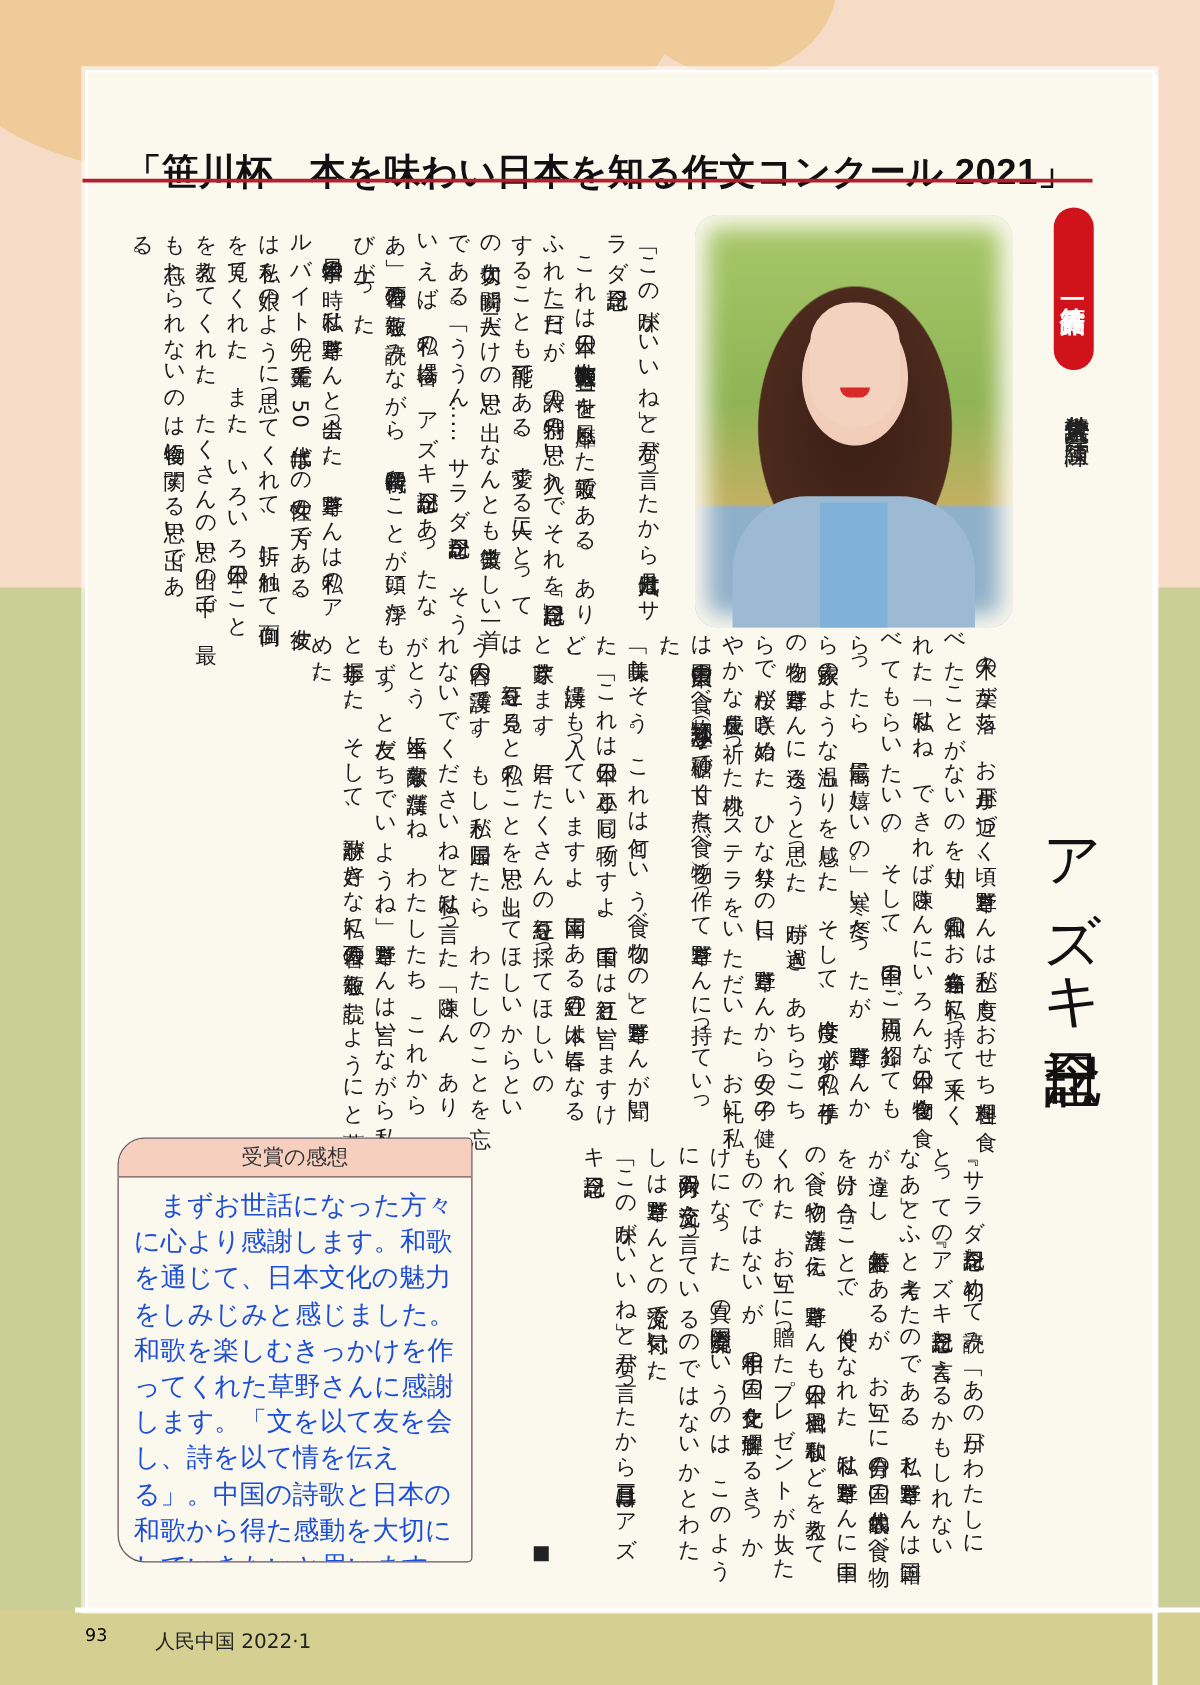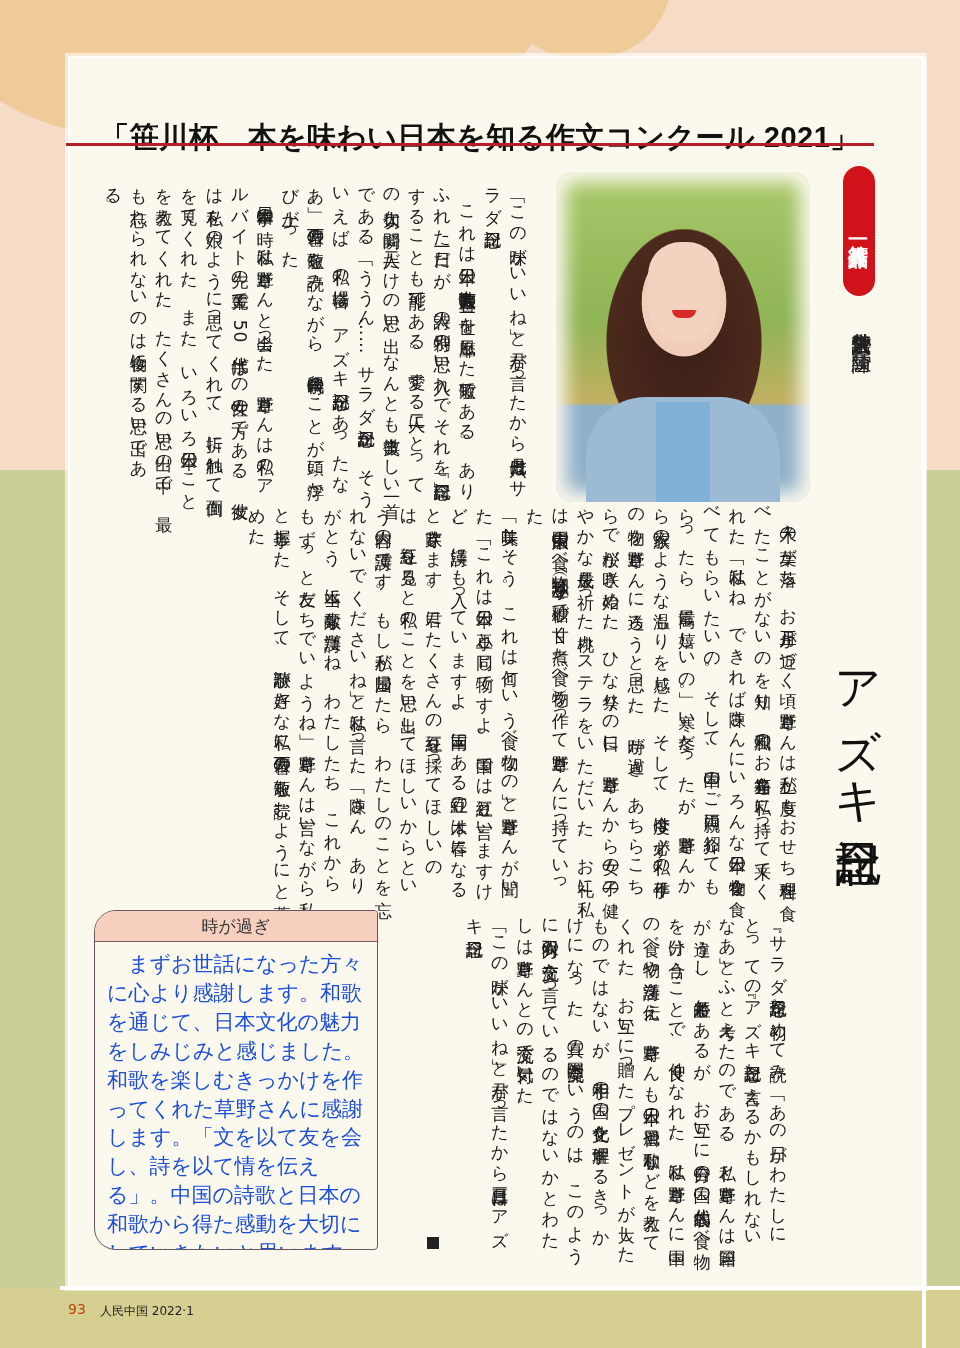--- a/index.html
+++ b/index.html
@@ -108,24 +108,24 @@
   }
   .impression-header {
     height:30px; background:#f7cfbf; border-bottom:1px solid #7a5c5c;
     text-align:center; font-size:17px; line-height:30px; color:#333;
   }
   .impression-body {
     padding:8px 12px 0 12px; font-size:21px; line-height:28.9px; color:#1d4ed8;
   }
   .impression-body p { margin:0; text-indent:1em; }
   .footer-page {
-    position:absolute; left:68px; top:1301px; font-size:14px; color:#c2410c;
+    position:absolute; left:68px; top:1301px; font-size:14px; color:#000000;
   }
   .footer-mag {
-    position:absolute; left:100px; top:1303px; font-size:12px; color:#222;
+    position:absolute; left:124px; top:1303px; font-size:16px; color:#222;
   }
 </style>
 </head>
 <body>
 
 <div class="bg-green"></div>
 <div class="bg-green-hill"></div>
 <div class="cloud" style="left:-60px;top:-120px;width:420px;height:260px;"></div>
 <div class="cloud" style="left:140px;top:-90px;width:240px;height:230px;"></div>
 <div class="cloud" style="left:300px;top:-80px;width:240px;height:180px;"></div>
@@ -161,20 +161,20 @@
   <p class="indent">「美味しそう。これは何という食べ物なの」と草野さんが聞いた。「これは日本の小豆と同じ物ですよ。中国では紅豆と言いますけど、漢詩にも入っていますよ。南国にある紅豆の木は春になると芽吹きます。君にたくさんの紅豆を採ってほしいのは、紅豆を見ると私のことを思い出してほしいからという内容の漢詩です。もし私が帰国したら、わたしのことを忘れないでくださいね」と私は言った。「陳さん、ありがとう、本当に素敵な漢詩だね、わたしたち、これからもずっと友だちでいようね」。草野さんは言いながら私と握手した。そして、詩歌が好きな私に俵万智の短歌を読むようにと薦めた。</p>
 </div>
 
 <div class="col col-3">
   <p class="indent">『サラダ記念日』を初めて読み、「あの日がわたしにとっての『アズキ記念日』と言えるかもしれないなあ」とふと考えたのである。私と草野さんは国籍が違うし、年齢差もあるが、お互いに自分の国の代表的な食べ物を分け合うことで、仲良くなれた。私は草野さんに中国の食べ物や漢詩を伝え、草野さんも日本の風習や和歌などを教えてくれた。お互いに贈ったプレゼントが大したものではないが、相手の国の文化を理解するきっかけになった。真の国際交流というのは、このように双方向の交流を言っているのではないかとわたしは草野さんとの交流で気付いた。</p>
   <p class="indent">「この味がいいね」と君が言ったから三月三日はアズキ記念日</p>
 </div>
 <div class="end-mark"></div>
 
 <div class="impression">
-  <div class="impression-header">時が過ぎ</div>
+  <div class="impression-header">受賞の感想</div>
   <div class="impression-body">
     <p>まずお世話になった方々に心より感謝します。和歌を通じて、日本文化の魅力をしみじみと感じました。和歌を楽しむきっかけを作ってくれた草野さんに感謝します。「文を以て友を会し、詩を以て情を伝える」。中国の詩歌と日本の和歌から得た感動を大切にしていきたいと思います。中日両国民の永遠の友好を祈っております。</p>
   </div>
 </div>
 
 <div class="footer-page">93</div>
 <div class="footer-mag">人民中国 2022·1</div>
 
 </body></html>

